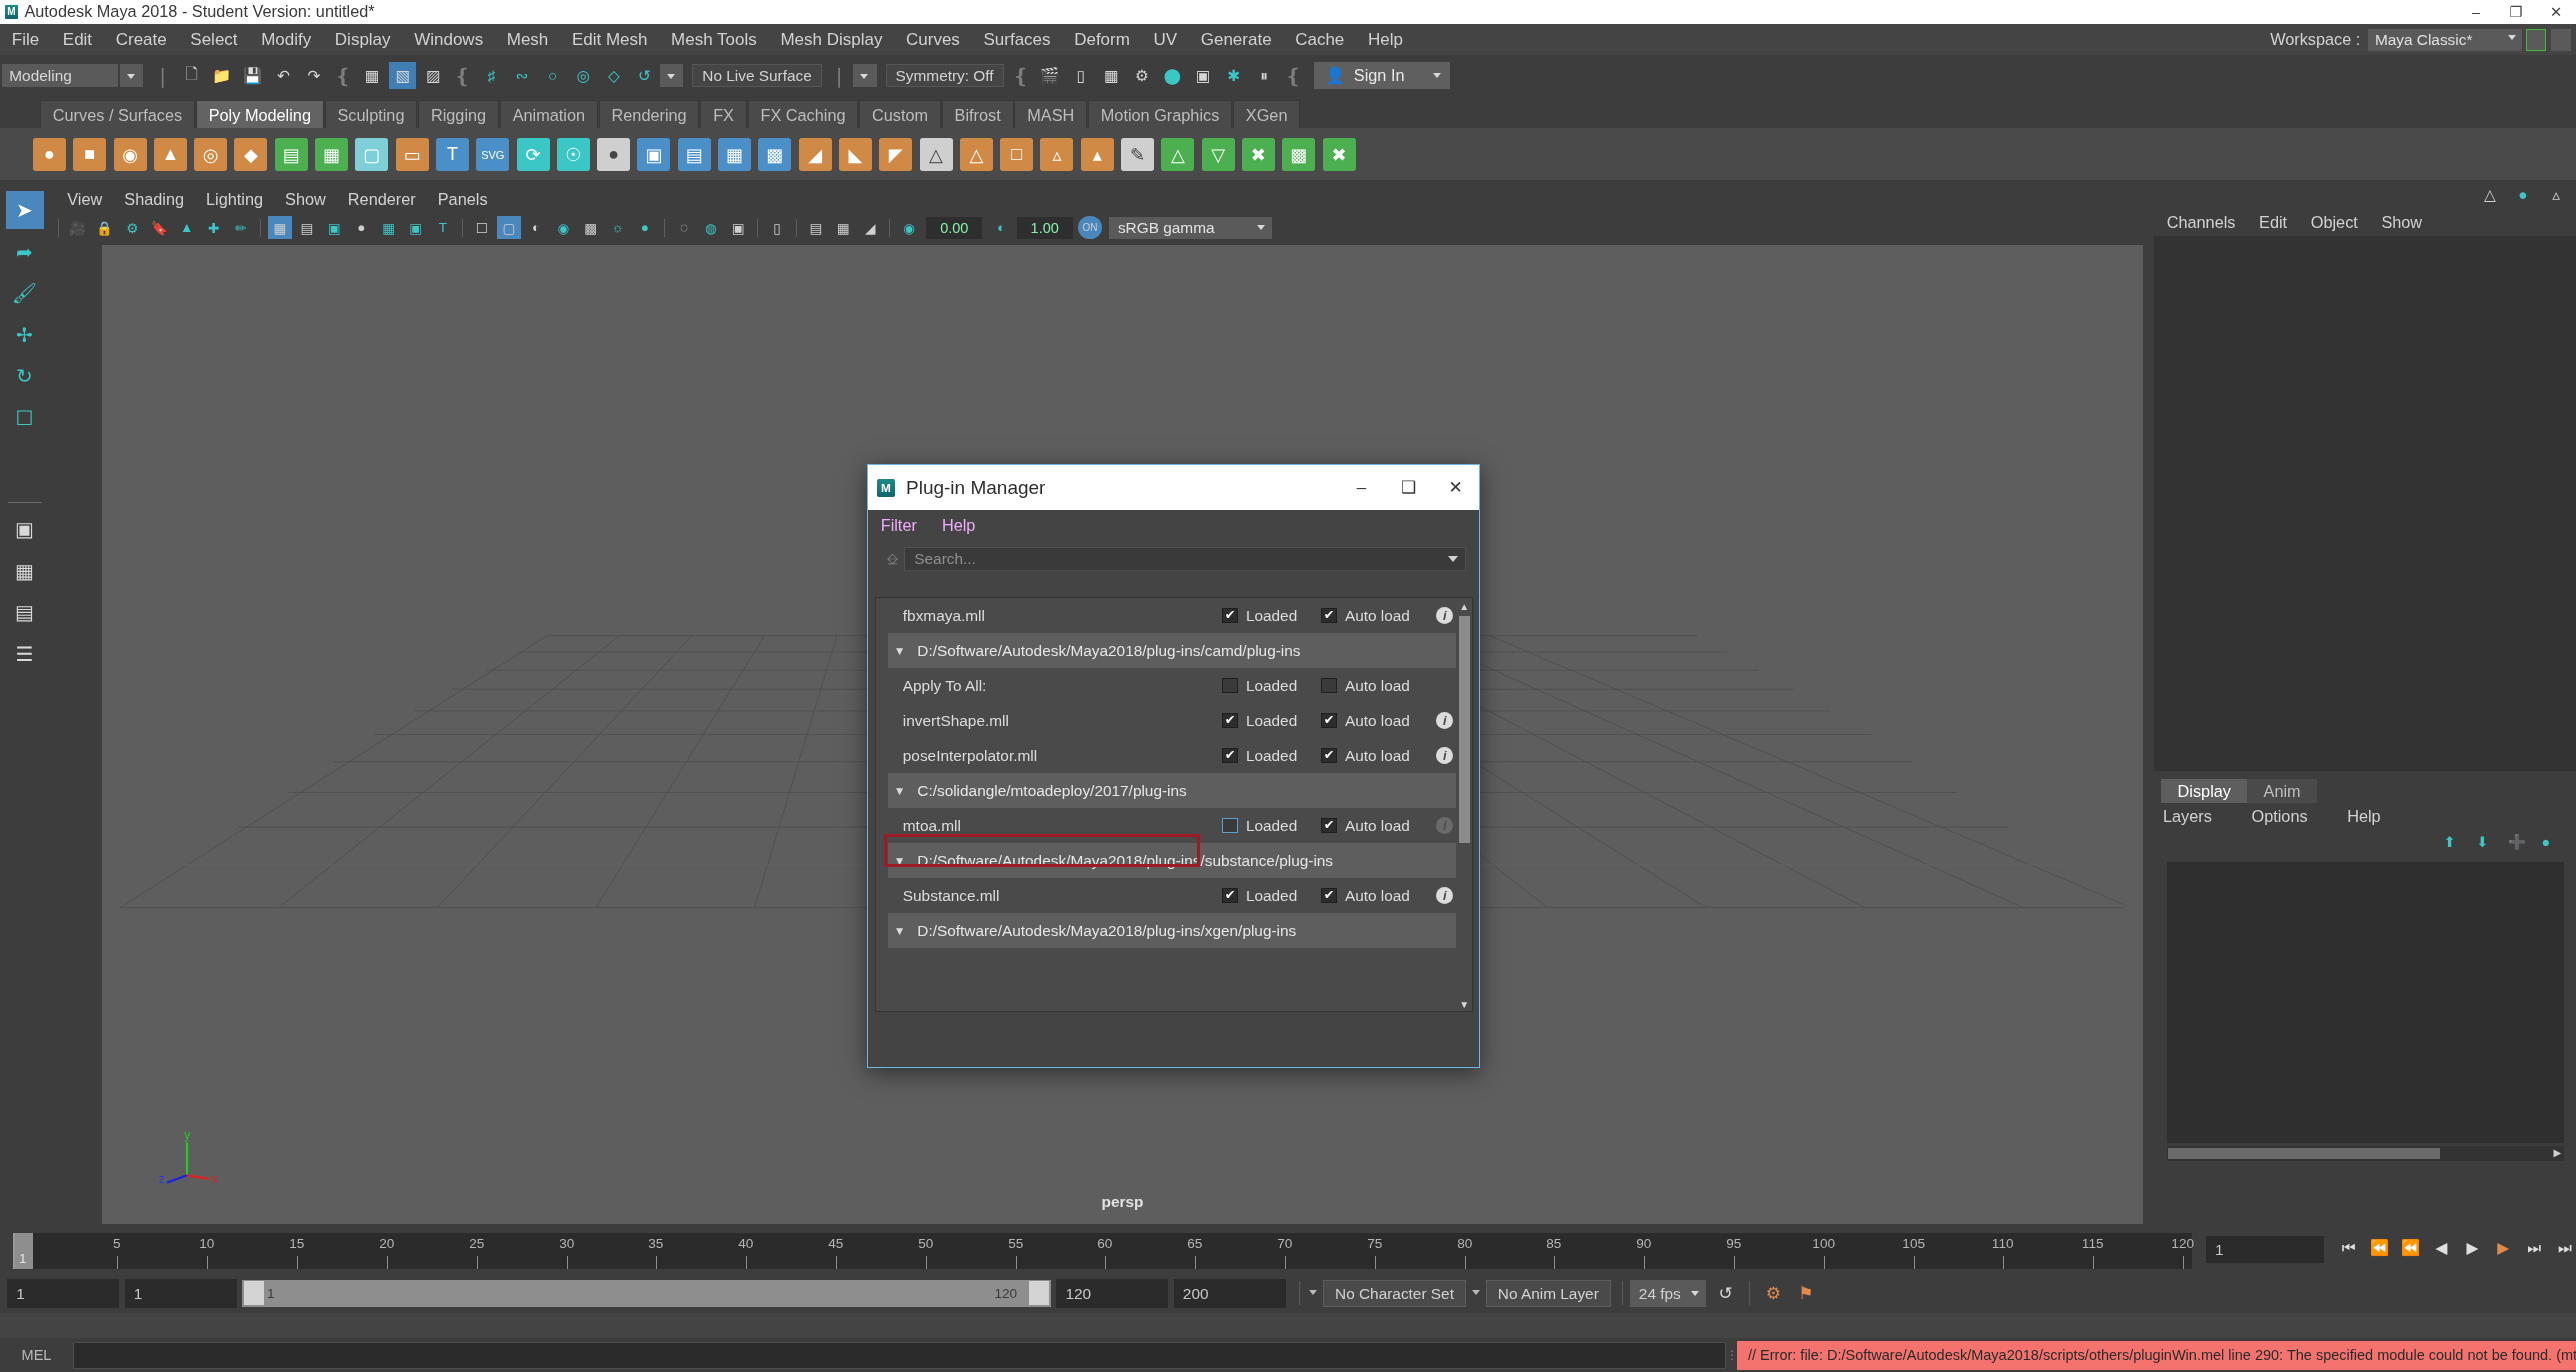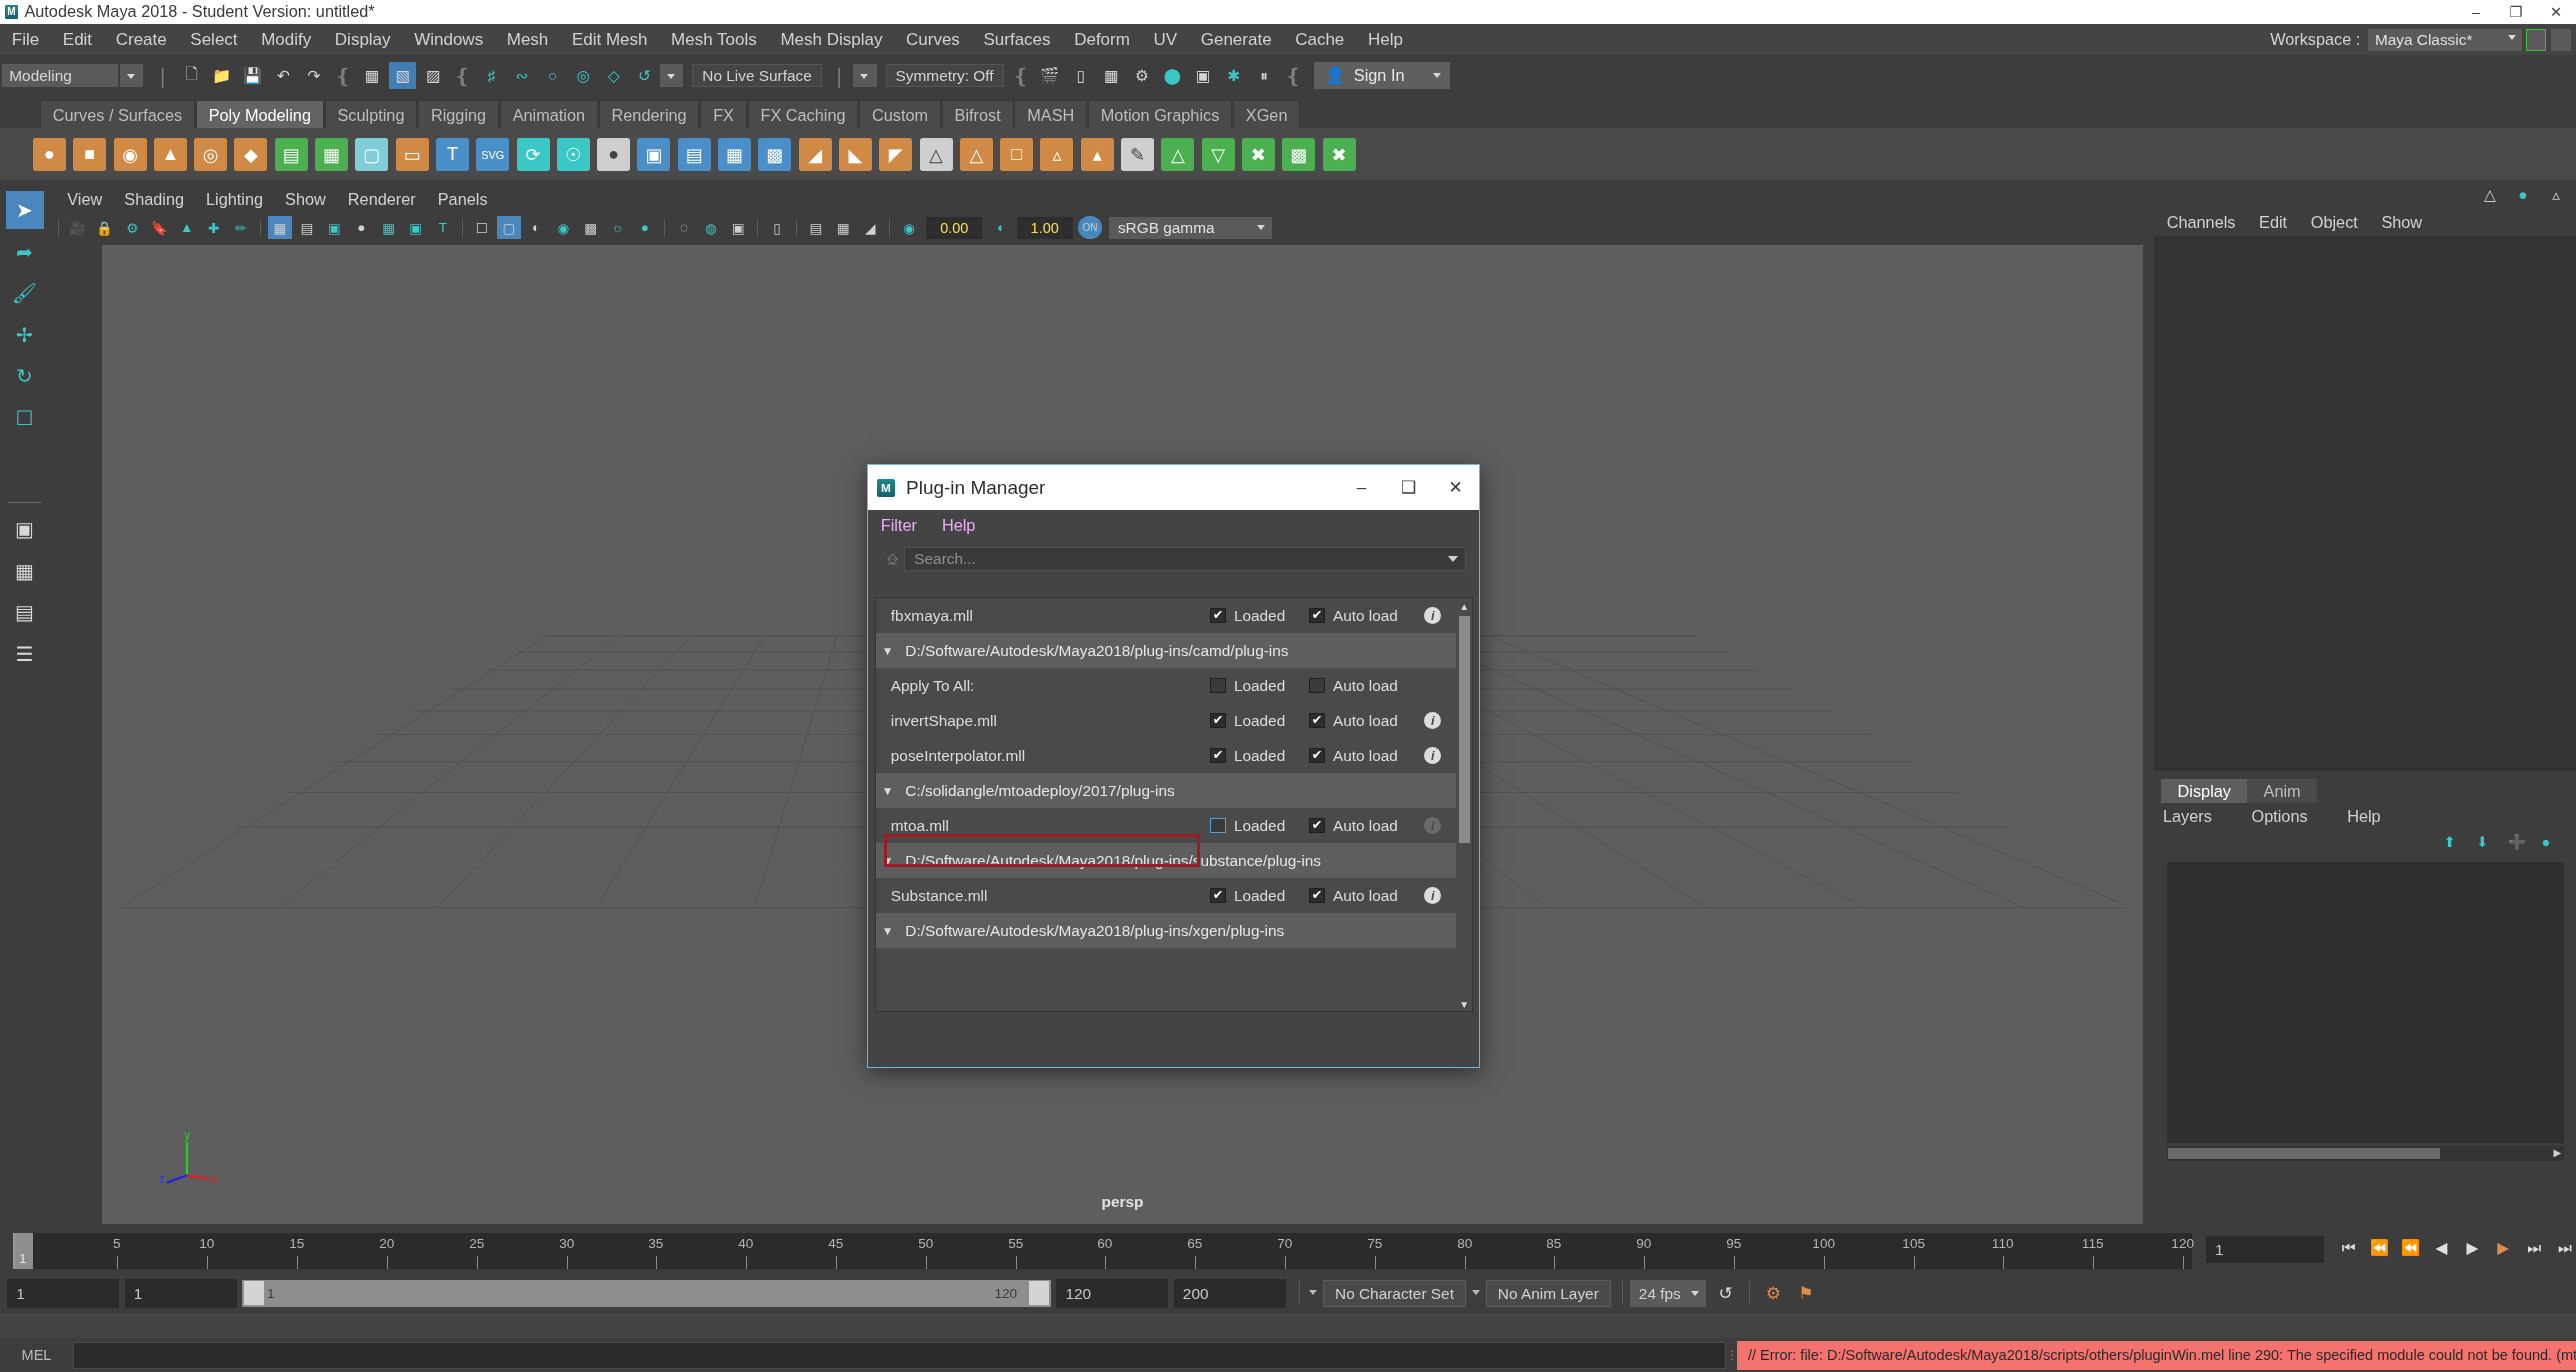--- a/index.html
+++ b/index.html
@@ -126,21 +126,21 @@
   }
   #panelmenu .pm { padding:0 11px; font-size:16.3px; color:#d2d2d2; }
   #panelbar {
     position:absolute; left:3.6px; top:33px; width:2094px; height:29px; display:flex; align-items:center;
   }
   .pb { width:23.6px;height:23.6px;margin:0 1.8px; display:flex;align-items:center;justify-content:center;
      color:#cfcfcf; font-size:13.6px;}
   .pb.act{background:#4a87bd;}
   .pb.teal{color:#3cc7c7;}
   .pb-sep{width:0.9px;height:18px;background:#5e5e5e;margin:0 5.4px;}
-  .pb-num{width:56px;height:22px;background:#2e2e2e;color:#fde047;font-size:14.5px;
+  .pb-num{width:56px;height:22px;background:#2e2e2e;color:#86efac;font-size:14.5px;
       line-height:22px;text-align:center;margin:0 3.6px;}
   #gamma-sel{width:163px;height:22px;background:#5a5a5a;color:#e2e2e2;font-size:15.4px;
       line-height:22px;padding-left:9px;position:relative;margin-left:5.4px;}
   #gamma-sel .arw{position:absolute;right:7.3px;top:8.2px;border-left:4.5px solid transparent;
       border-right:4.5px solid transparent;border-top:5.4px solid #d8d8d8;}
   #viewport {
     position:absolute; left:53px; top:65px; width:2041px; height:979px;
     background:#5e5e5e; overflow:hidden;
   }
   #grid { position:absolute; left:0; top:0; width:100%; height:100%; }
@@ -249,21 +249,21 @@
   #pim-menu .m{font-size:16.3px;color:#f0abfc;margin-right:25px;}
   #pim-search{height:36px;display:flex;align-items:center;padding:0 12.7px;}
   #pim-search .sicon{width:23.6px;height:23.6px;color:#888;font-size:14.5px;
      display:flex;align-items:center;justify-content:center;}
   #pim-search .sfield{flex:1;height:23.6px;background:#3a3a3a;border:0.9px solid #4f4f4f;
      color:#8f8f8f;font-size:15.4px;line-height:22px;padding-left:9px;position:relative;}
   #pim-search .sfield .arw{position:absolute;right:7.3px;top:8.2px;border-left:5.4px solid transparent;
      border-right:5.4px solid transparent;border-top:6.3px solid #d0d0d0;}
   #pim-list{
     position:absolute; left:7.3px; top:132px; width:598px; height:415px;
-    background:#4a4a4a; border:0.9px solid #333; overflow:hidden;
+    background:#4a4a4a; border:0.9px solid #333; overflow:hidden;padding-left:12px;
   }
   .row { position:relative; height:35px; display:flex; align-items:center; }
   .row.grp { background:#5e5e5e; }
   .row .tri { width:23.6px; margin-left:5.4px; color:#dcdcdc; font-size:11.8px; }
   .row .gname { font-size:15.4px; color:#e6e6e6; }
   .row .pname { margin-left:14.5px; font-size:15.4px; color:#dcdcdc; }
   .cbwrap { position:absolute; display:flex; align-items:center; }
   .cb { width:15.4px;height:15.4px;background:#2d2d2d;border:0.9px solid #1f1f1f;
         display:flex;align-items:center;justify-content:center;
         color:#ffffff;font-size:12.7px;line-height:13.6px; }

